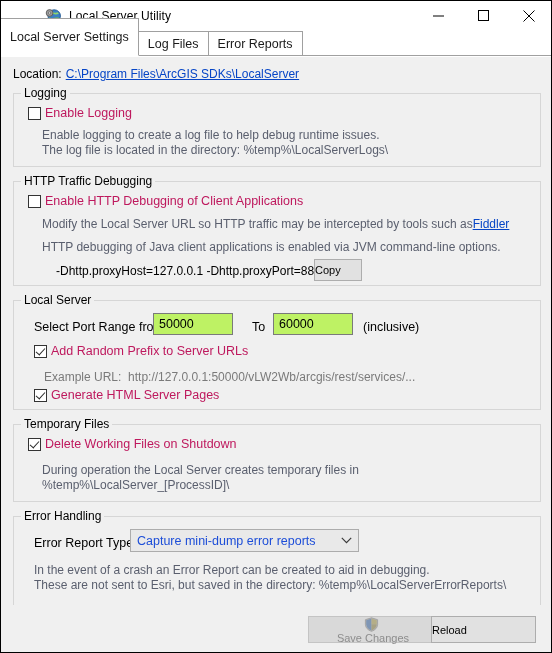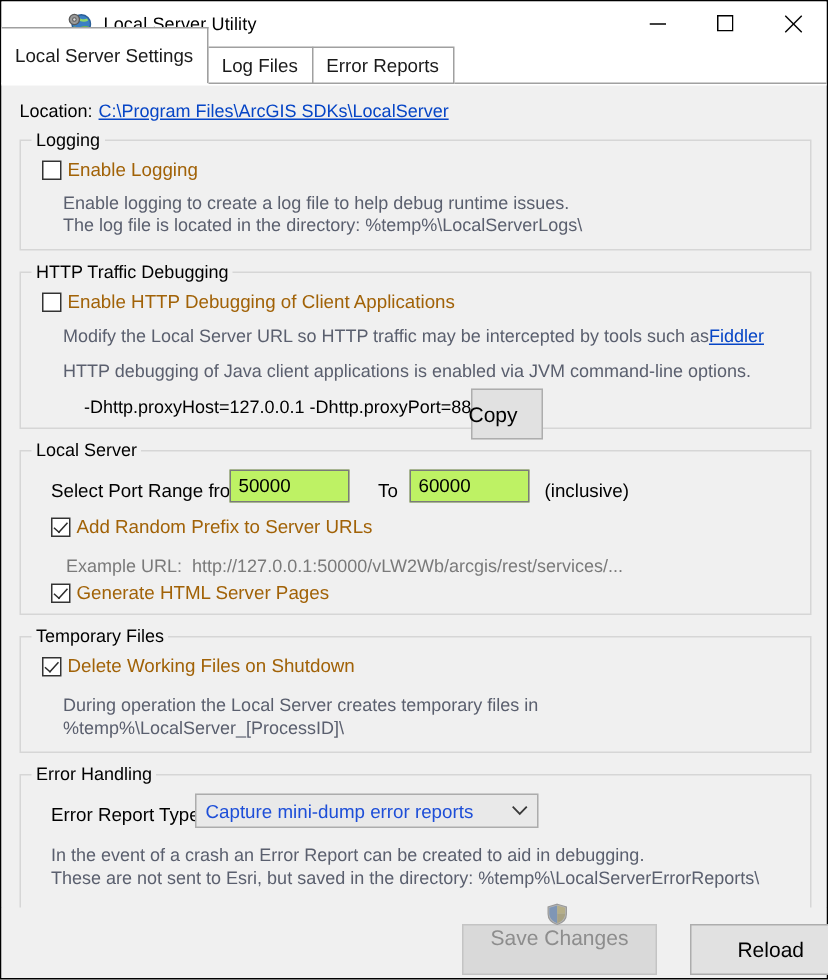--- a/index.html
+++ b/index.html
@@ -176,21 +176,21 @@
     left: 3px;
     top: 0px;
     width: 4px;
     height: 8px;
     border: solid #2b2b2b;
     border-width: 0 1.6px 1.6px 0;
     transform: rotate(42deg);
   }
   .cb-label {
     font-size: 12.5px;
-    color: #a16207;
+    color: #be185d;
   }
 
   
   .hint {
     position: absolute;
     font-size: 12px;
     color: #5a5f6e;
     line-height: 15px;
     white-space: nowrap;
   }
@@ -223,26 +223,26 @@
     color: #000000;
     white-space: nowrap;
   }
 
   
   .btn {
     box-sizing: border-box;
     border: 1px solid #adadad;
     background: #e1e1e1;
     font-family: "Liberation Sans", sans-serif;
-    font-size: 14px;
+    font-size: 11px;
     color: #000000;
     display: inline-flex;
     align-items: center;
-    justify-content: flex-end;
-    padding: 16px;
+    justify-content: flex-start;
+    padding: 0;
   }
   .btn.abs { position: absolute; }
   .btn.disabled {
     color: #8d8d8d;
     background: #d9d9d9;
     border-color: #c4c4c4;
     flex-direction: column;
   }
   .btn-shield {
     width: 15px;
@@ -417,18 +417,18 @@
         <svg width="15" height="15" viewBox="0 0 15 15">
           <path d="M7.5 0.8 L13.6 2.7 L13.6 7.3 C13.6 10.6 11 13.2 7.5 14.3 C4 13.2 1.4 10.6 1.4 7.3 L1.4 2.7 Z" fill="#b9b9b9"></path>
           <path d="M7.5 1.6 L7.5 13.5 C4.5 12.4 2.2 10.1 2.2 7.2 L2.2 3.2 Z" fill="#7f96b5"></path>
           <path d="M7.5 1.6 L12.8 3.2 L12.8 7.2 L7.5 7.2 Z" fill="#b5ae87"></path>
           <path d="M7.5 7.2 L12.8 7.2 C12.8 10.1 10.5 12.4 7.5 13.5 Z" fill="#a8a283"></path>
           <path d="M7.5 0.8 L13.6 2.7 L13.6 7.3 C13.6 10.6 11 13.2 7.5 14.3 C4 13.2 1.4 10.6 1.4 7.3 L1.4 2.7 Z" fill="none" stroke="#9a9a9a" stroke-width="0.8"></path>
         </svg>
       </span>
       <span>Save Changes</span>
     </button>
-    <button class="btn abs" style="left:459px; top:11px; width:93px; height:27px;">
+    <button class="btn abs" style="left:430px; top:11px; width:105px; height:27px;">
       <span>Reload</span>
     </button>
   </div>
 
 </div>
 
 </body></html>

